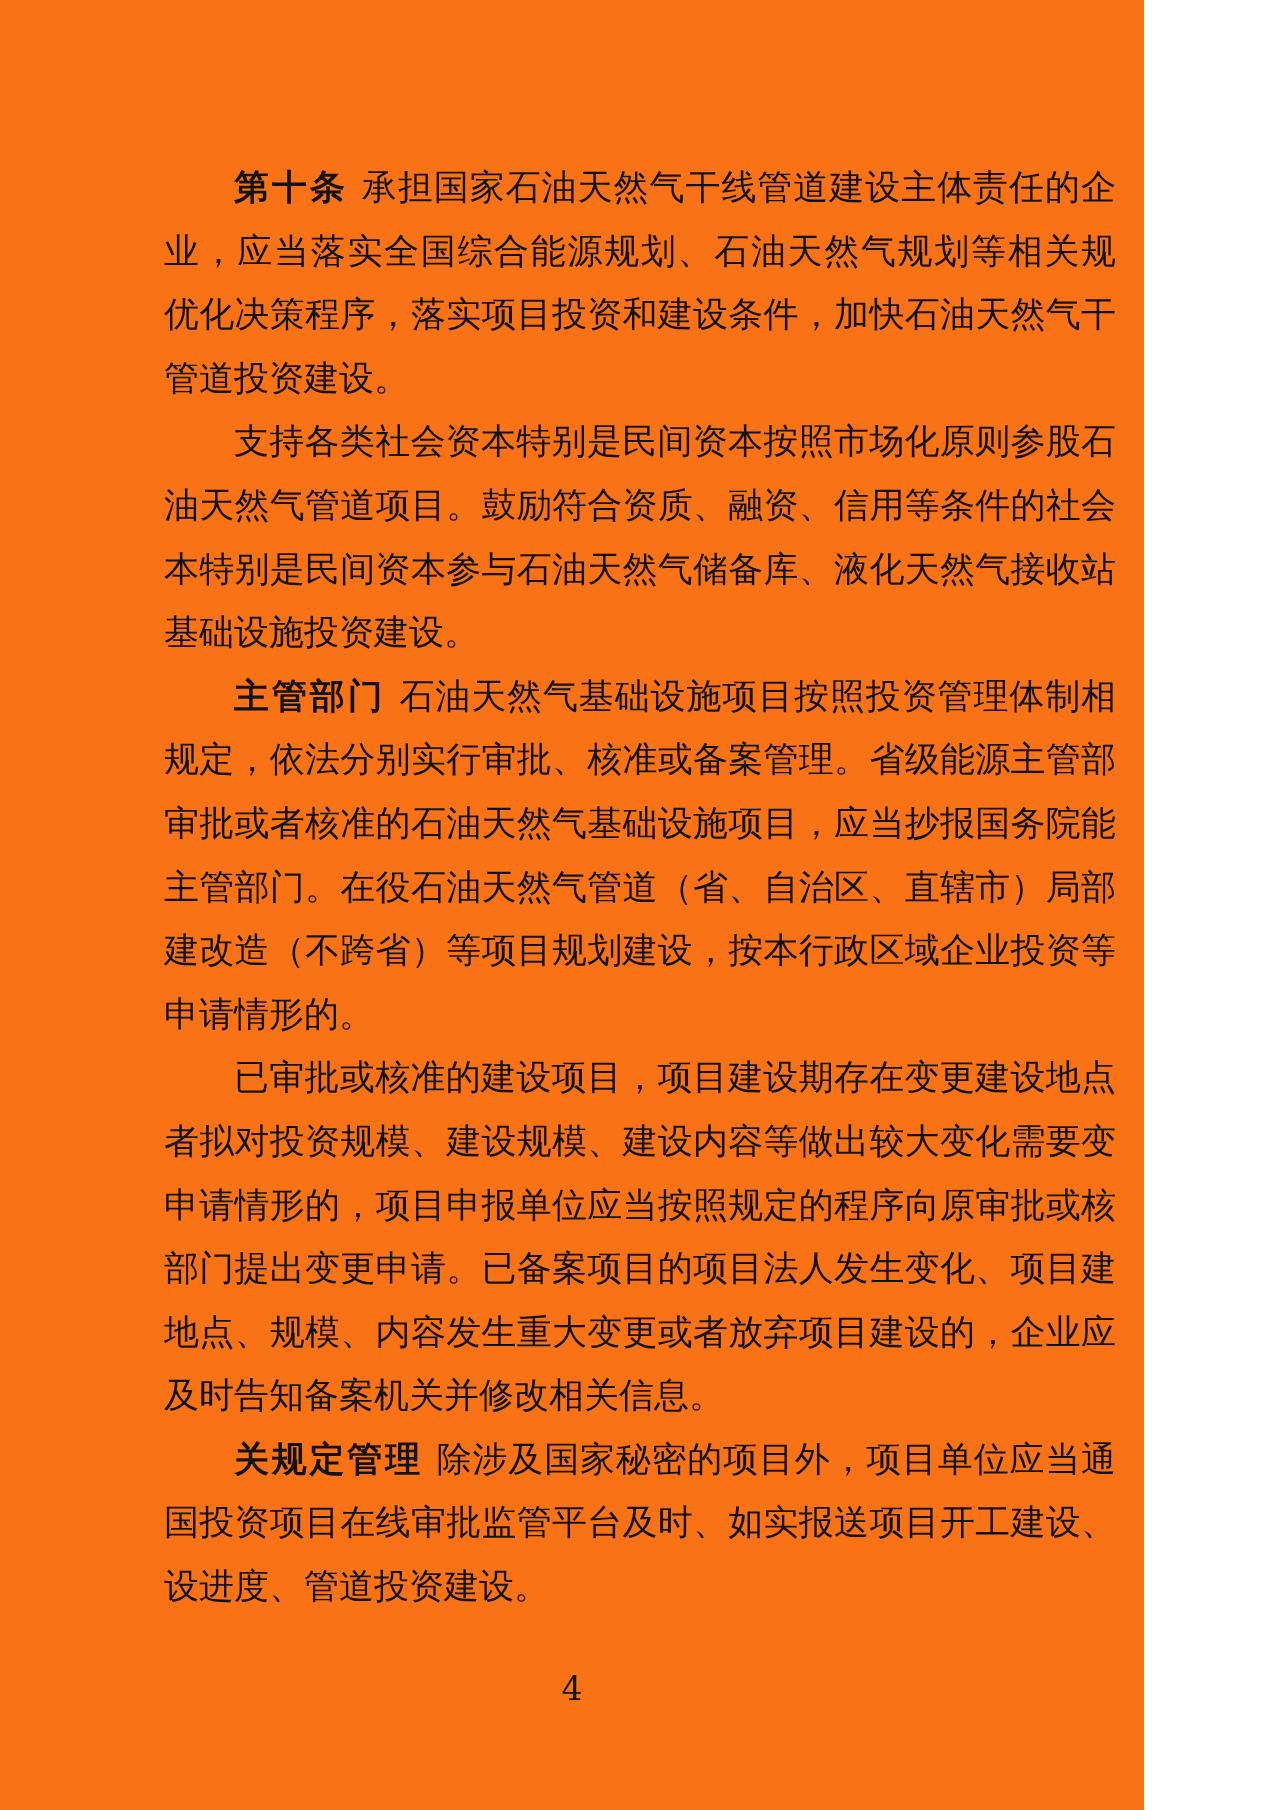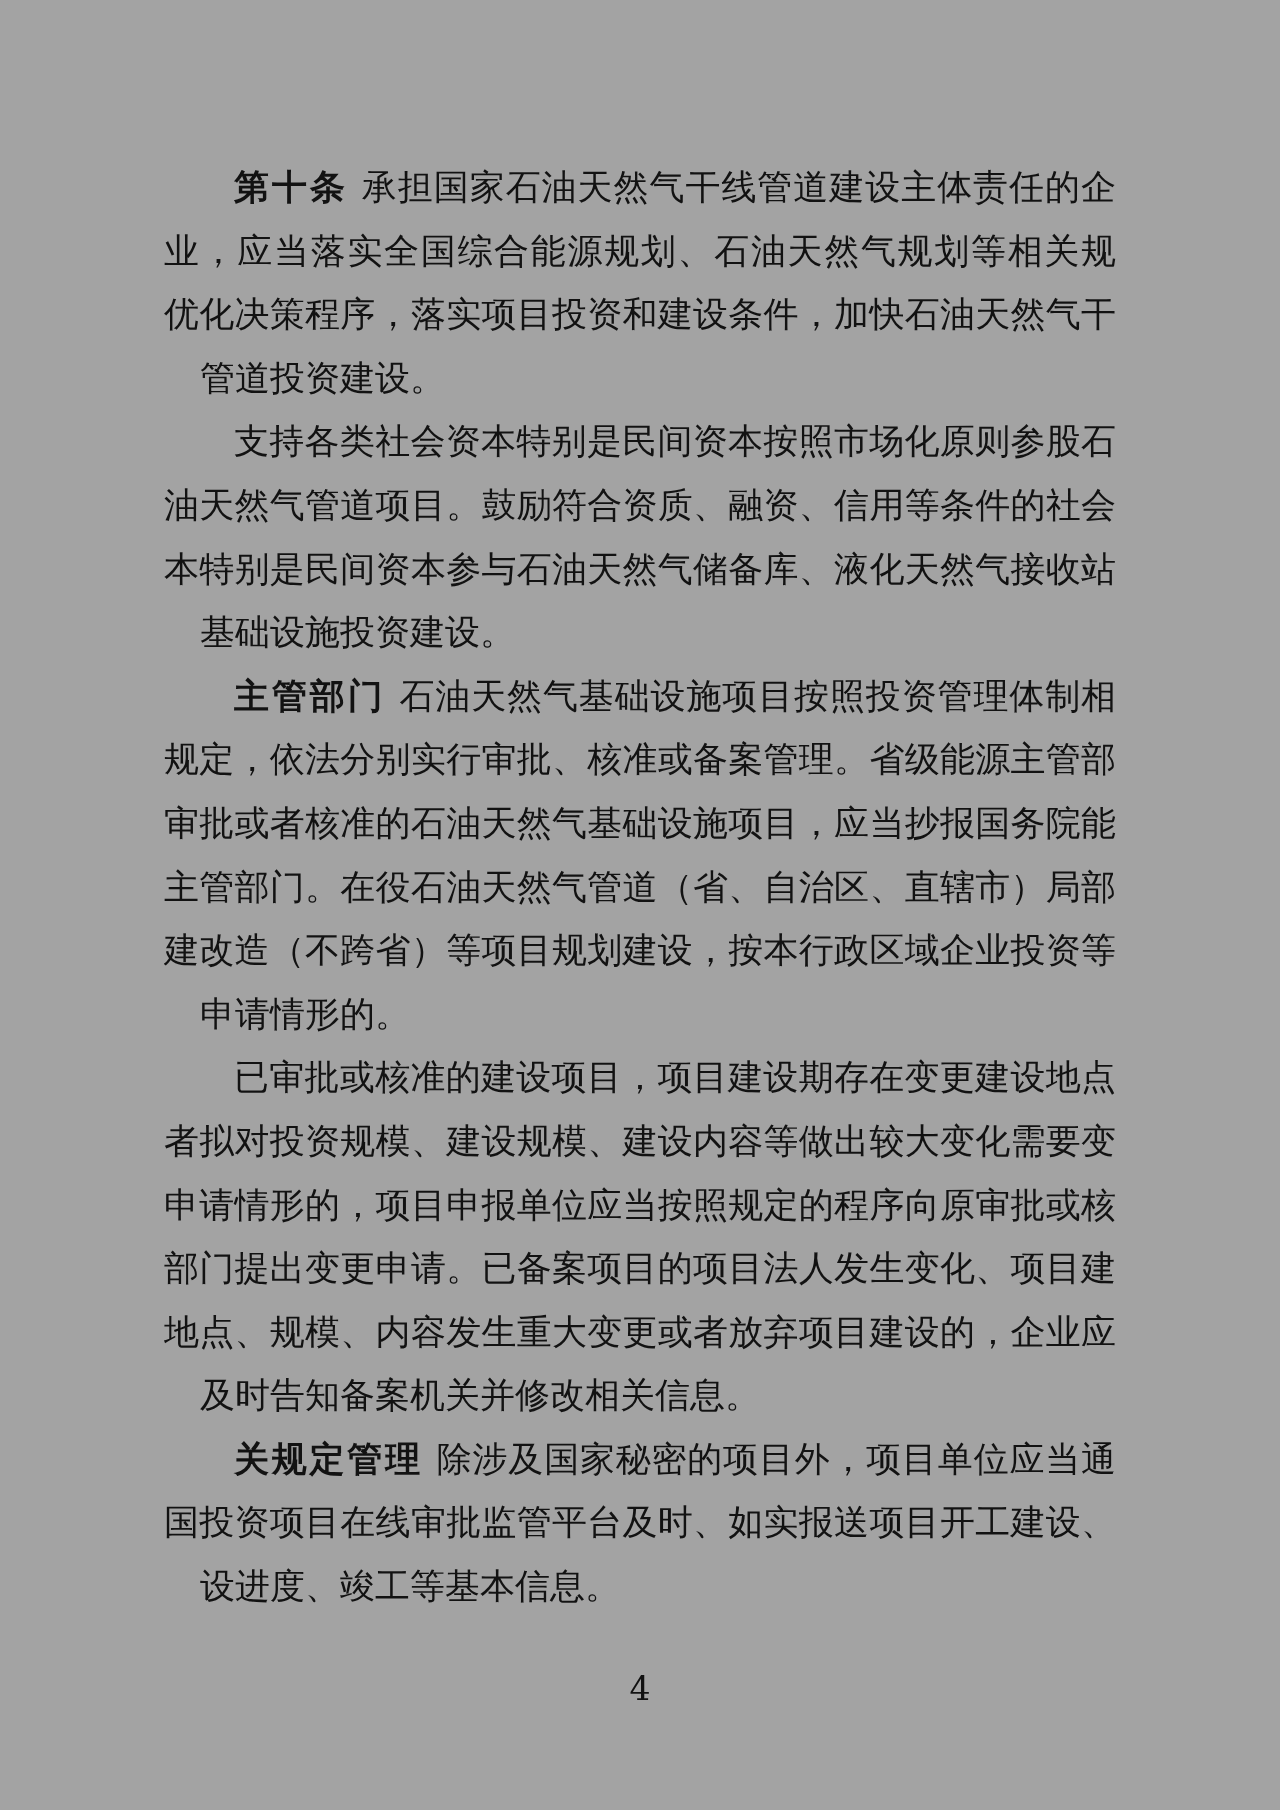--- a/index.html
+++ b/index.html
@@ -2,23 +2,23 @@
 <html lang="zh"><head>
 <meta charset="utf-8">
 <style>
   html, body {
     margin: 0;
     padding: 0;
     background: #ffffff;
   }
   .page {
     position: relative;
-    width: 1280px;
+    width: 1144px;
     height: 1810px;
-    background: #a3a3a3;
+    background: #f97316;
     overflow: hidden;
     font-family: "DejaVu Serif", "Liberation Serif", serif;
     color: #121212;
   }
   .text-block {
     position: absolute;
     left: 164px;
     top: 156px;
     width: 952px;
   }
@@ -26,21 +26,20 @@
     height: 63.6px;
     font-size: 35px;
     line-height: 63.6px;
     text-align: justify;
     text-align-last: justify;
     text-justify: inter-character;
     overflow: hidden;
   }
   .line.last {
     text-align-last: left;
-    margin-left: 36px;
   }
   .line.indent {
     text-indent: 70px;
   }
   .hd {
     font-family: "DejaVu Sans", "Liberation Sans", sans-serif;
     font-weight: 700;
     letter-spacing: 2px;
   }
   .gap {
@@ -78,16 +77,16 @@
       <div class="line">建改造（不跨省）等项目规划建设，按本行政区域企业投资等有</div>
       <div class="line last">申请情形的。</div>
       <div class="line indent">已审批或核准的建设项目，项目建设期存在变更建设地点或</div>
       <div class="line">者拟对投资规模、建设规模、建设内容等做出较大变化需要变更</div>
       <div class="line">申请情形的，项目申报单位应当按照规定的程序向原审批或核准</div>
       <div class="line">部门提出变更申请。已备案项目的项目法人发生变化、项目建设</div>
       <div class="line">地点、规模、内容发生重大变更或者放弃项目建设的，企业应当</div>
       <div class="line last">及时告知备案机关并修改相关信息。</div>
       <div class="line indent"><span class="hd">关规定管理</span><span class="gap"></span><span>除涉及国家秘密的项目外，项目单位应当通过全</span></div>
       <div class="line">国投资项目在线审批监管平台及时、如实报送项目开工建设、建</div>
-      <div class="line last">设进度、竣工等基本信息。</div>
+      <div class="line last">设进度、管道投资建设。</div>
     </div>
   <div class="footer">4</div>
 </div>
 
 </body></html>

